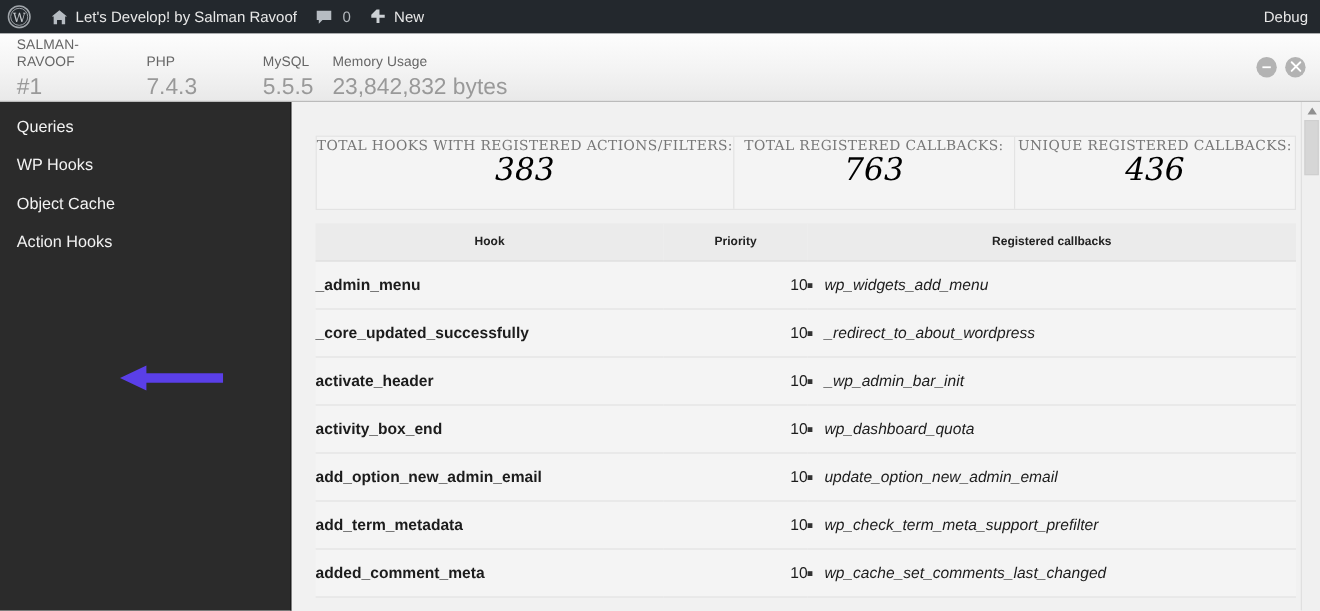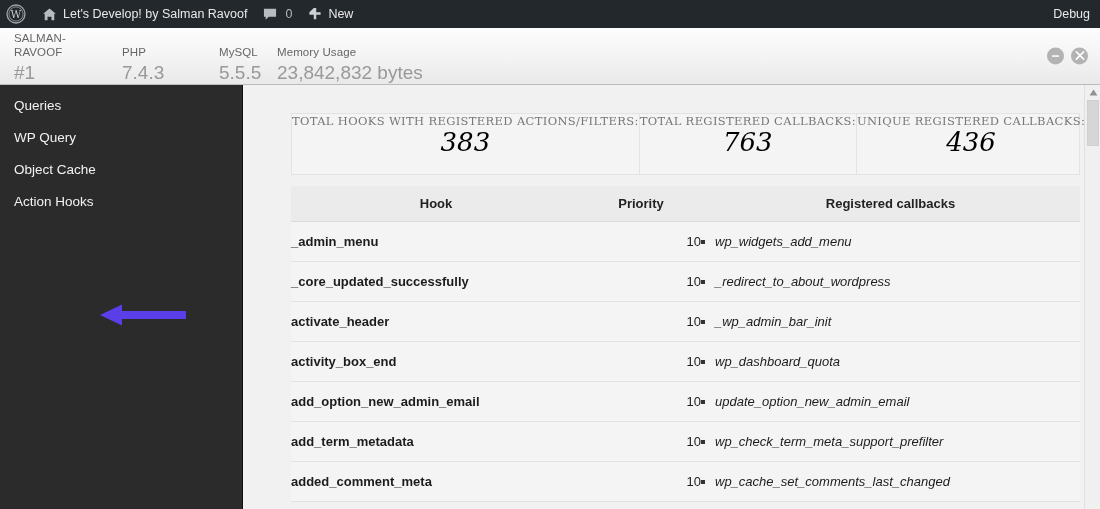--- a/index.html
+++ b/index.html
@@ -68,21 +68,21 @@
     display: flex; gap: 7px; align-items: center;
   }
   .qm-btn {
     width: 17px; height: 17px; border-radius: 50%;
     background: #b3b3b3; display: flex; align-items: center; justify-content: center;
     cursor: pointer;
   }
   .qm-btn svg { display: block; }
 
   
-  #qm-body { display: flex; height: 424px; width: 100%; gap: 28px; }
+  #qm-body { display: flex; height: 424px; width: 100%; }
 
   
   #qm-sidebar {
     width: 243px; flex: 0 0 243px;
     background: #2b2b2b;
     border-right: 1px solid #111;
     position: relative;
     padding-top: 4px;
   }
   .nav-item {
@@ -124,21 +124,21 @@
     text-transform: uppercase; white-space: nowrap;
   }
   .stat-box .num {
     font-size: 26px; color: #000000; line-height: 1.05; margin-top: 1px; font-style: italic;
   }
 
   
   table.hooks { width: 100%; border-collapse: collapse; margin-top: 11px; }
   table.hooks thead th {
     background: #ebebeb;
-    font-size: 13px; color: #222; font-weight: bold;
+    font-size: 10px; color: #222; font-weight: bold;
     padding: 10px 0; text-align: center;
     border-bottom: 1px solid #dcdcdc;
   }
   table.hooks thead th.c-hook { width: 290px; }
   table.hooks thead th.c-prio { width: 120px; }
   table.hooks thead th.c-cb { text-align: center; }
   table.hooks tbody td {
     padding: 12px 0; font-size: 13px; color: #1c1c1c;
     border-bottom: 1px solid #e2e2e2;
     background: #f4f4f4;
@@ -259,21 +259,21 @@
   </div>
 </div>
 
 <div id="qm-body">
 
   <div id="qm-sidebar">
     <div class="nav-item">
       <span>Queries</span>
     </div>
     <div class="nav-item">
-      <span>WP Query</span>
+      <span>WP Hooks</span>
     </div>
     <div class="nav-item">
       <span>Object Cache</span>
     </div>
     <div class="nav-item">
       <span>Action Hooks</span>
     </div>
 
     <svg class="arrow-annot" viewBox="0 0 86 26">
       <path d="M0 13 L22 2.5 L22 9 L86 9 L86 17 L22 17 L22 23.5 Z" fill="#5a3fe8"></path>

